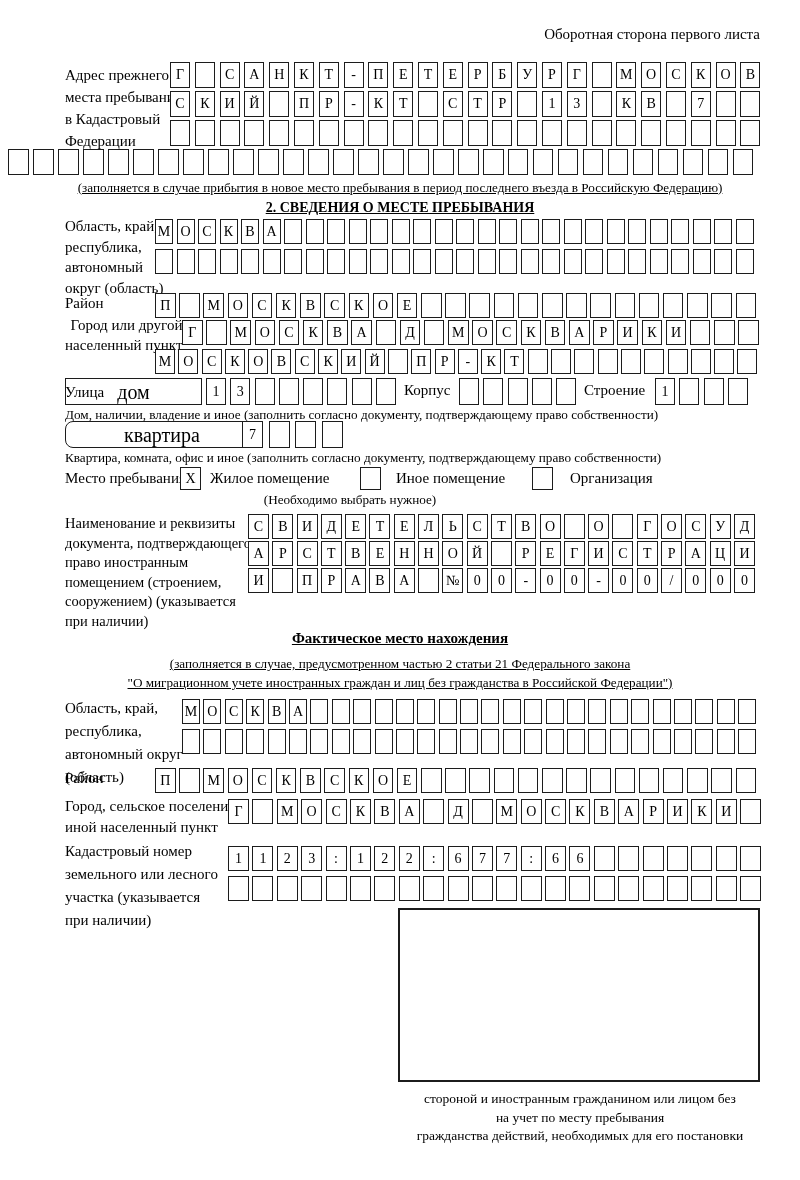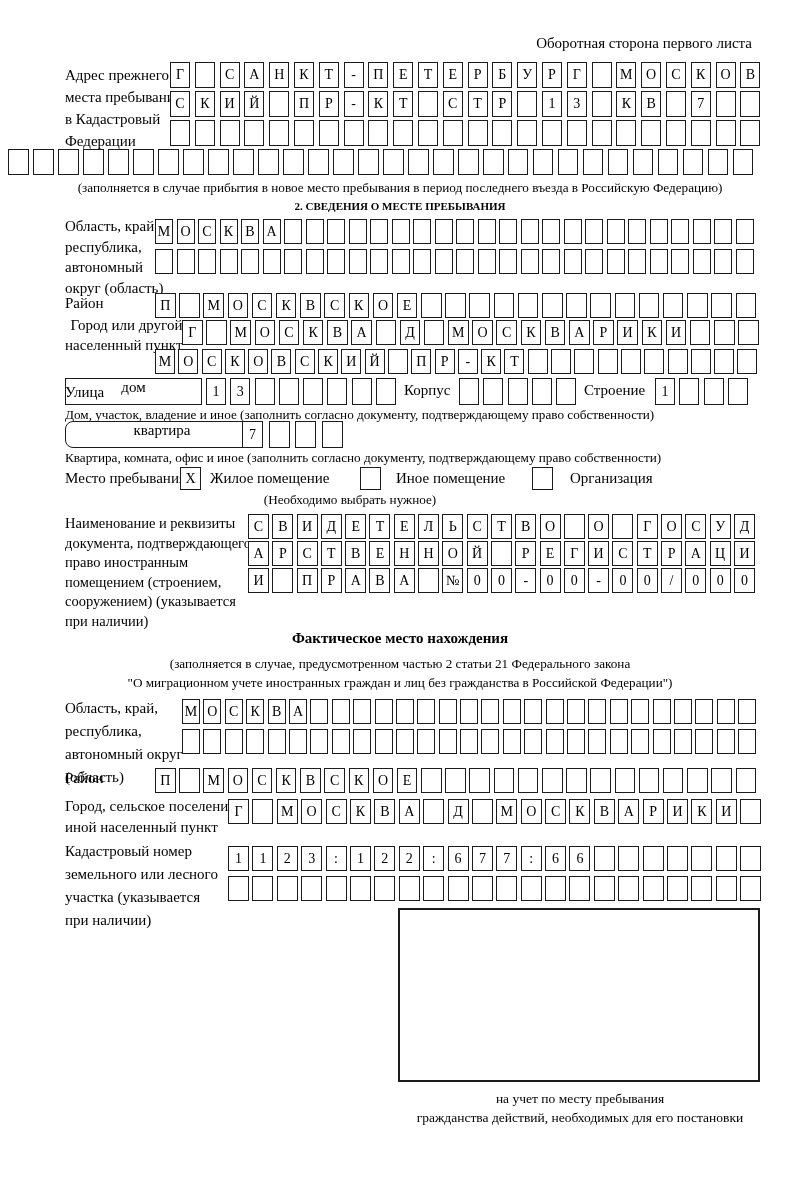--- a/index.html
+++ b/index.html
@@ -5,47 +5,47 @@
   html,body{margin:0;padding:0;background:#fff;}
   .page{
     position:relative; width:800px; height:1180px; background:#ffffff;
     font-family:"Liberation Serif","DejaVu Serif",serif; color:#000;
     overflow:hidden;
   }
   .page > *{position:absolute;}
   .lbl{font-size:15px; white-space:nowrap;}
   .small{font-size:13.2px;}
   .bold{font-weight:bold;}
-  .center{left:0; width:800px; text-align:center; white-space:nowrap;}
+  .center{left:0; width:800px; text-align:center; white-space:nowrap;text-decoration:underline;}
   .cells{display:flex; gap:var(--g,4px);}
   .cells .cell{
     flex:0 0 var(--w,20px); height:var(--h,25px); box-sizing:border-box;
     border:1.6px solid #1c1c1c; background:#fff;
     display:flex; align-items:center; justify-content:center;
     font-size:14px; line-height:1;
   }
   .cellbox{
     box-sizing:border-box; border:1.6px solid #1c1c1c; background:#fff;
     display:flex; align-items:center; justify-content:center;
     font-size:14px;
   }
   .widebox{
     box-sizing:border-box; border:1.6px solid #1c1c1c; height:27px;
-    display:flex; align-items:flex-start; justify-content:center; font-size:15px;
+    display:flex; align-items:flex-end; justify-content:center; font-size:20px;
   }
   .stampbox{box-sizing:border-box; border:2px solid #1c1c1c; background:#fff;}
   .lines div{white-space:nowrap;}
   .tcenter{text-align:center; white-space:normal;}
 </style>
 </head>
 <body>
 
 <div class="page">
 
-  <div class="lbl" style="top:26px; right:48px;margin-top:9px;">Оборотная сторона первого листа</div>
+  <div class="lbl" style="top:26px; right:40px;">Оборотная сторона первого листа</div>
 
   <div class="lbl lines" style="left:65px; top:64px; line-height:22px;">
       <div>Адрес прежнего</div>
       <div>места пребывания</div>
       <div>в Кадастровый</div>
       <div>Федерации</div>
     </div>
 
   <div class="cells" style="left:170px; top:62px; --w:20px; --g:4.8px; --h:26px;">
       <span class="cell">Г</span>
@@ -153,21 +153,21 @@
       <span class="cell"></span>
       <span class="cell"></span>
       <span class="cell"></span>
       <span class="cell"></span>
       <span class="cell"></span>
       <span class="cell"></span>
     </div>
 
   <div class="small center" style="top:180px;">(заполняется в случае прибытия в новое место пребывания в период последнего въезда в Российскую Федерацию)</div>
 
-  <div class="lbl bold center" style="top:200px; font-size:11px;">2. СВЕДЕНИЯ О МЕСТЕ ПРЕБЫВАНИЯ</div>
+  <div class="lbl bold center" style="top:200px; font-size:14px;">2. СВЕДЕНИЯ О МЕСТЕ ПРЕБЫВАНИЯ</div>
 
   <div class="lbl lines" style="left:65px; top:216px; line-height:20.5px;">
       <div>Область, край,</div>
       <div>республика,</div>
       <div>автономный</div>
       <div>округ (область)</div>
     </div>
   <div class="cells" style="left:155px; top:219px; --w:18px; --g:3.5px;">
       <span class="cell">М</span>
       <span class="cell">О</span>
@@ -341,21 +341,21 @@
       <span class="cell"></span>
     </div>
   <div class="lbl" style="left:584px; top:382px;">Строение</div>
   <div class="cells" style="left:655px; top:378px; --w:20px; --g:4.3px; --h:27px;">
       <span class="cell">1</span>
       <span class="cell"></span>
       <span class="cell"></span>
       <span class="cell"></span>
     </div>
 
-  <div class="small" style="left:65px; top:407px;">Дом, участок, владение и иное (заполнить согласно документу, подтверждающему право собственности)</div>
+  <div class="small" style="left:65px; top:407px;">Дом, наличии, владение и иное (заполнить согласно документу, подтверждающему право собственности)</div>
 
   <div class="widebox" style="left:65px; top:421px; width:194px;border-radius:8px;">
     <span>квартира</span>
   </div>
   <div class="cells" style="left:242px; top:421px; --w:21px; --g:5.5px; --h:27px;">
       <span class="cell">7</span>
       <span class="cell"></span>
       <span class="cell"></span>
       <span class="cell"></span>
     </div>
@@ -626,17 +626,18 @@
       <span class="cell"></span>
       <span class="cell"></span>
       <span class="cell"></span>
       <span class="cell"></span>
       <span class="cell"></span>
       <span class="cell"></span>
     </div>
 
   <div class="stampbox" style="left:398px; top:908px; width:362px; height:174px;"></div>
   <div class="small lines tcenter" style="left:380px; top:1090px; width:400px; line-height:18.6px; font-size:13.5px; text-align:center;">
+      <div>стороной и иностранным гражданином или лицом без</div>
       <div>на учет по месту пребывания</div>
       <div>гражданства действий, необходимых для его постановки</div>
     </div>
 
 </div>
 
 </body></html>

